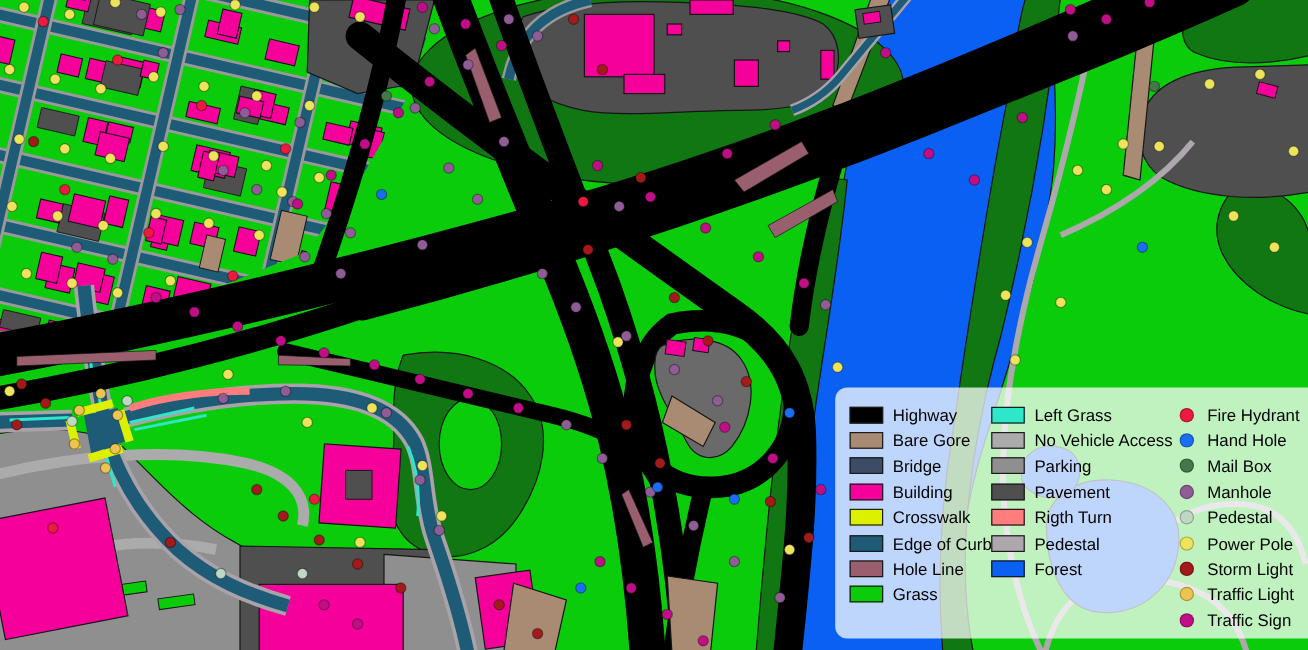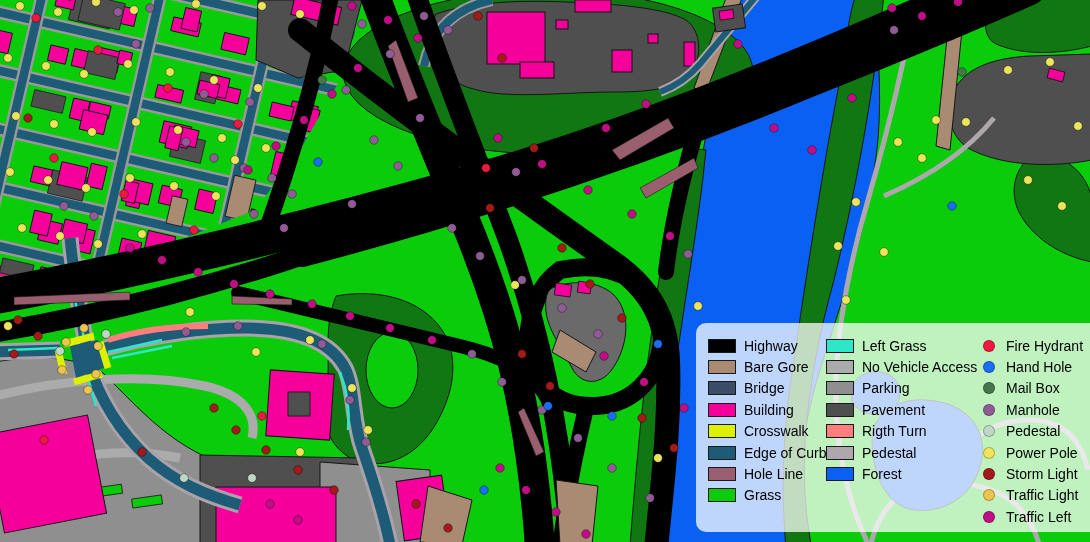--- a/index.html
+++ b/index.html
@@ -652,17 +652,17 @@
         <div class="litem">
           <span class="dotsw" style="background: rgb(163, 26, 26);"></span>
           <span>Storm Light</span>
         </div>
         <div class="litem">
           <span class="dotsw" style="background: rgb(237, 196, 79);"></span>
           <span>Traffic Light</span>
         </div>
         <div class="litem">
           <span class="dotsw" style="background: rgb(192, 15, 134);"></span>
-          <span>Traffic Left</span>
+          <span>Traffic Sign</span>
         </div>
       </div>
     </div>
 </div>
 
 </body></html>

